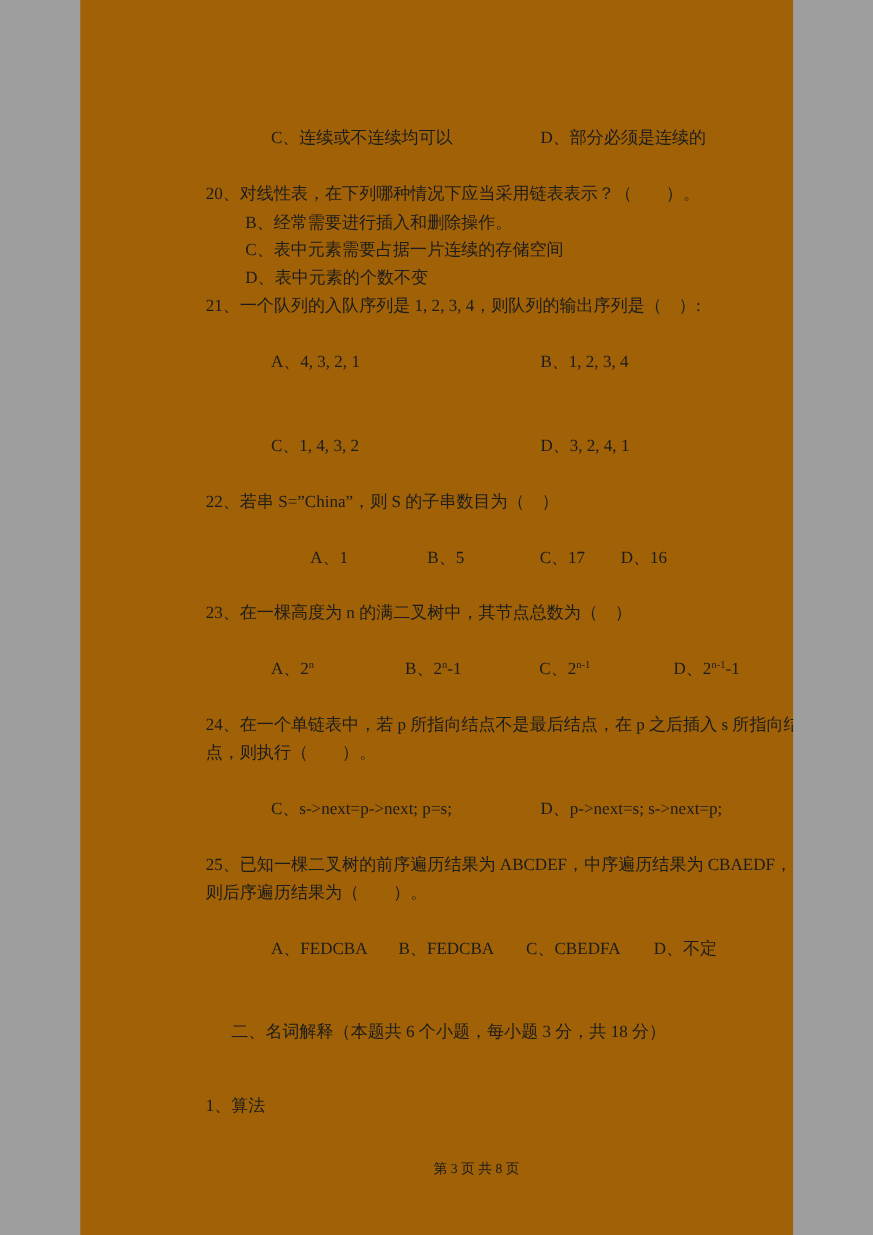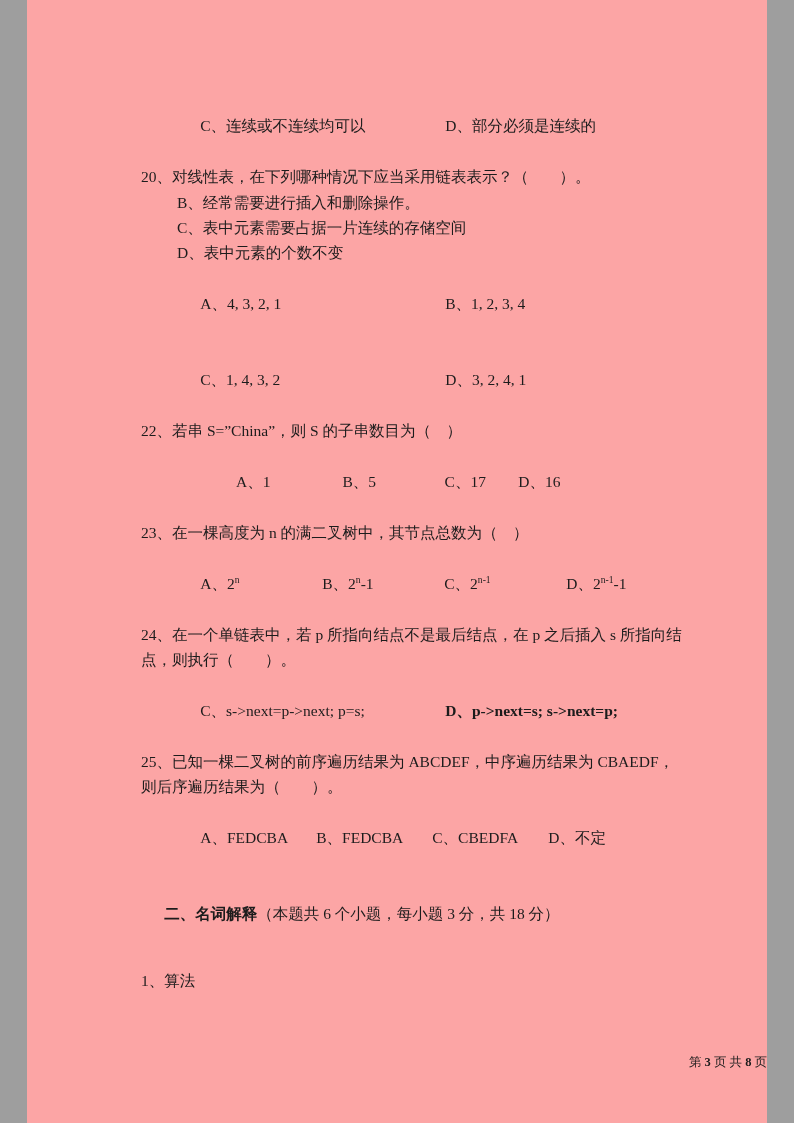--- a/index.html
+++ b/index.html
@@ -1,21 +1,21 @@
 <!DOCTYPE html>
 <html><head>
 <meta charset="utf-8">
 <style>
   html, body { margin: 0; padding: 0; background: #9e9e9e; }
   .page {
     position: relative;
-    width: 740px;
+    width: 648px;
     height: 1123px;
     margin: 0 auto;
-    background: #fca5a5;
+    background: #a16207;
     color: #1c1c1c;
     font-family: "Liberation Serif", "DejaVu Serif", serif;
     font-size: 15.5px;
     overflow: hidden;
   }
   .body {
     position: absolute;
     left: 114px;
     top: 88px;
     width: 578px;
@@ -23,49 +23,51 @@
   .line {
     line-height: 25.4px;
     white-space: pre;
   }
   .indent-opt { padding-left: 36px; }
   .opt { display: inline-block; }
   .col2  { width: 245px; }
   .w4a   { width: 106px; text-align: center; }
   .w4b   { width: 122px; }
   .w4c   { width: 116px; }
-  .bold  { font-weight: bold; }
+  .bold  { font-weight: normal; }
   .term  { margin-top: 16px; }
   sup { font-size: 62%; line-height: 0; }
   .footer {
     position: absolute;
     top: 1038px;
     left: 0;
     width: 100%;
-    text-align: right;
+    text-align: center;
     font-size: 12.5px;
     line-height: 16px;
     white-space: pre;
+    padding-left: 30px;
   }
 </style>
 </head>
 <body>
 
 <div class="page">
   <div class="body">
 
     <div class="line indent-opt">
       <span class="opt col2">C、连续或不连续均可以</span><span class="opt">D、部分必须是连续的</span>
     </div>
 
     <div class="line">20、对线性表，在下列哪种情况下应当采用链表表示？（　　）。</div>
     <div class="line indent-opt">B、经常需要进行插入和删除操作。</div>
     <div class="line indent-opt">C、表中元素需要占据一片连续的存储空间</div>
     <div class="line indent-opt">D、表中元素的个数不变</div>
 
+    <div class="line">21、一个队列的入队序列是 1, 2, 3, 4，则队列的输出序列是（　）:</div>
     <div class="line indent-opt">
       <span class="opt col2">A、4, 3, 2, 1</span><span class="opt">B、1, 2, 3, 4</span>
     </div>
     <div class="line indent-opt">
       <span class="opt col2">C、1, 4, 3, 2</span><span class="opt">D、3, 2, 4, 1</span>
     </div>
 
     <div class="line">22、若串 S=”China”，则 S 的子串数目为（　）</div>
     <div class="line indent-opt">
       <span class="opt w4a">A、1</span><span class="opt w4a">B、5</span><span class="opt w4a">C、17</span><span class="opt">D、16</span>

